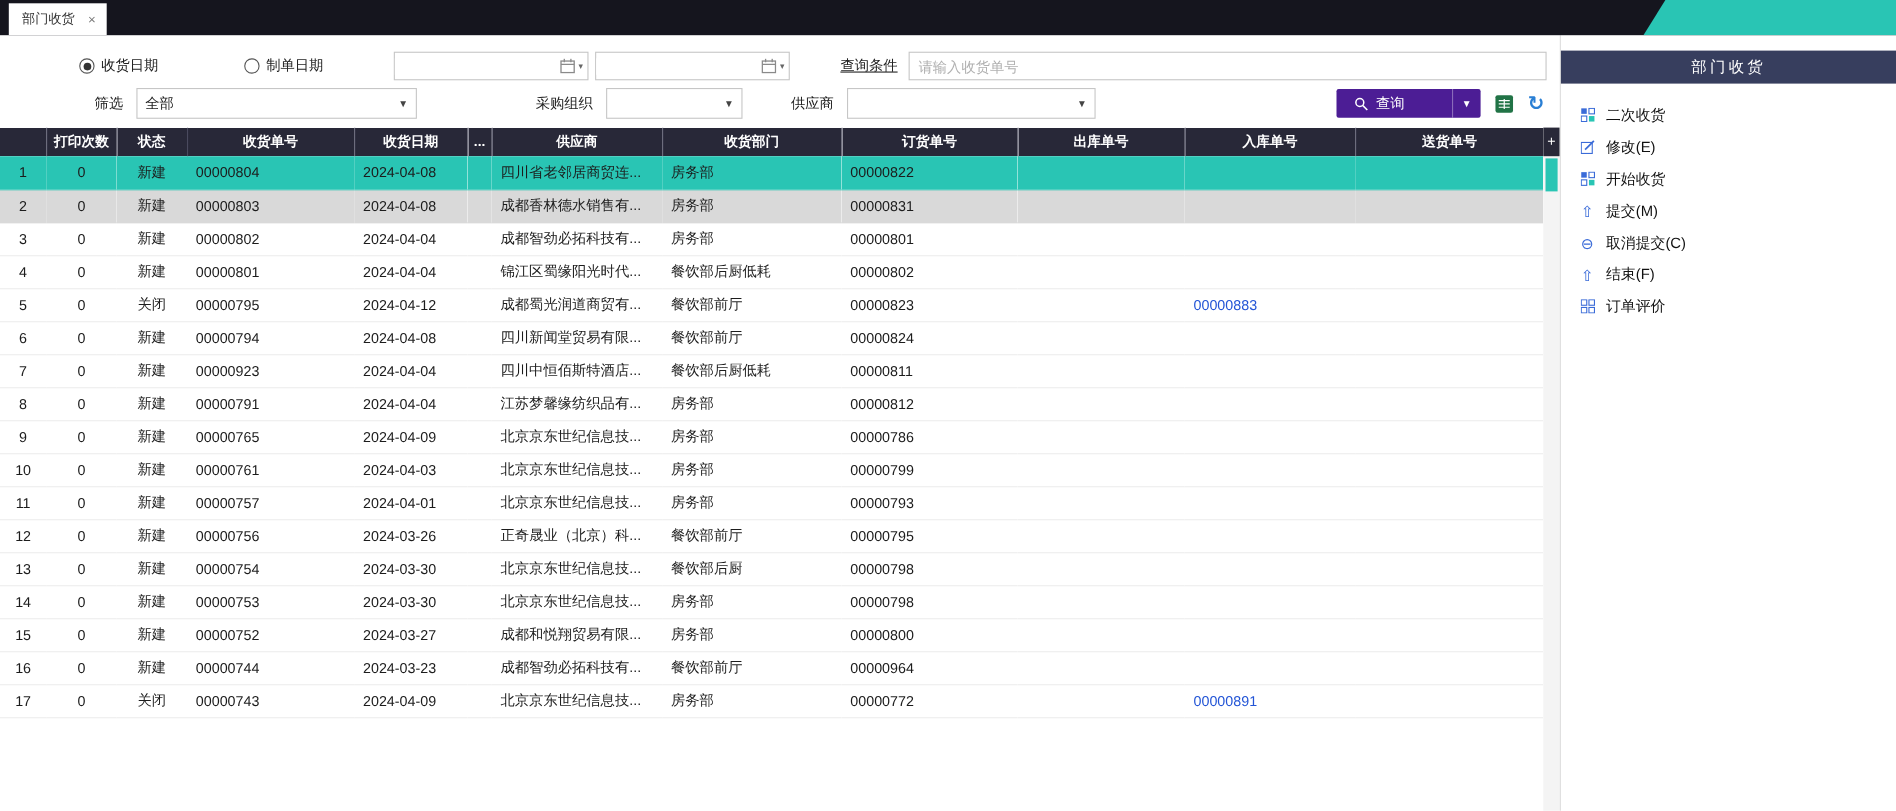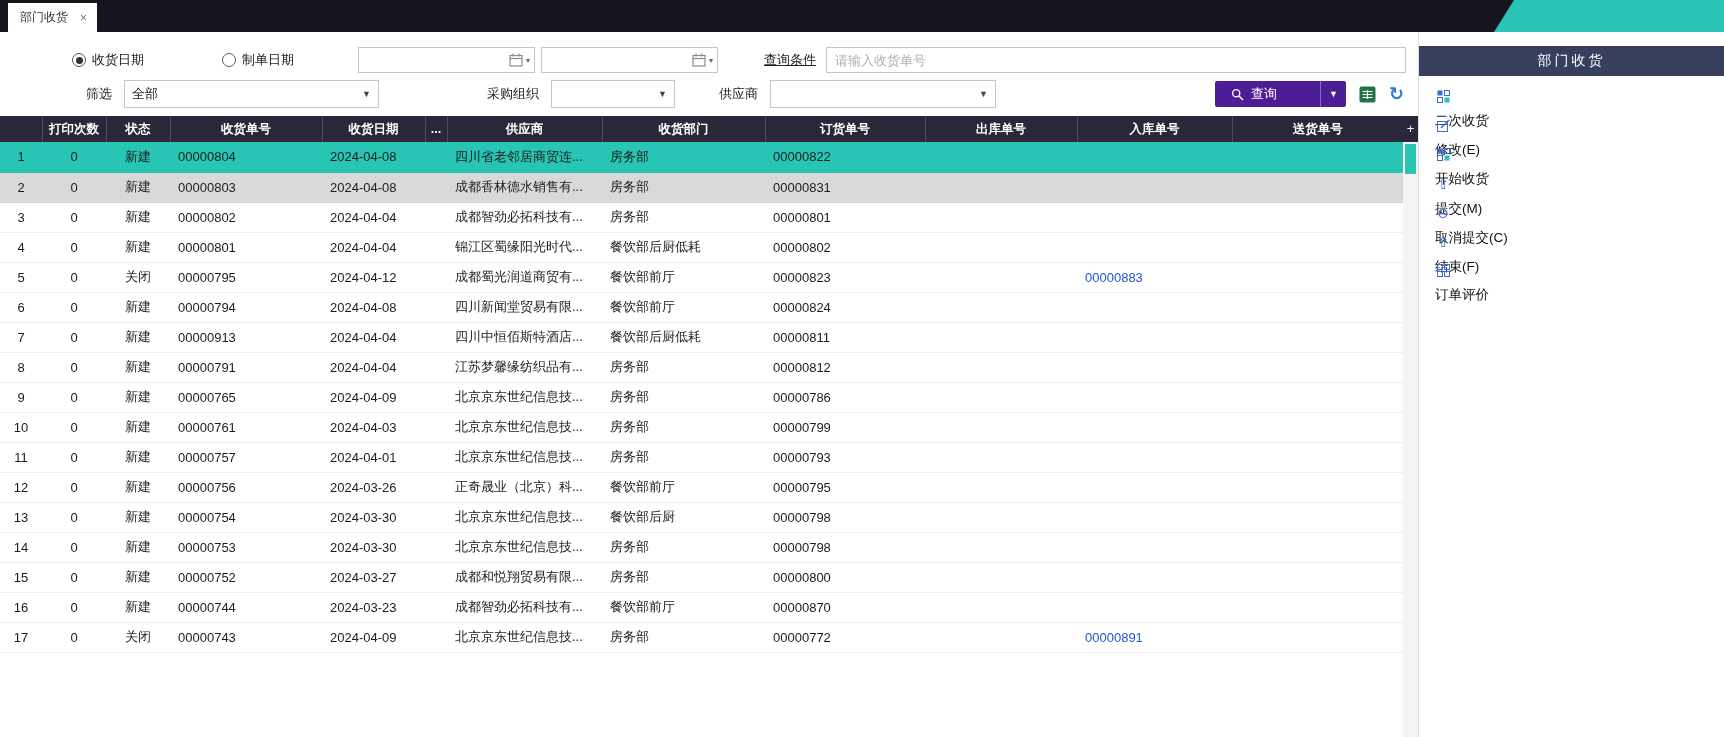--- a/index.html
+++ b/index.html
@@ -88,22 +88,22 @@
                    background: #29C5B4; cursor: pointer; }
 
   .hscroll { height: 8px; background: #282838; cursor: pointer; }
 
   
   .side-panel { width: 306px; border-left: 1px solid #DDD; background: #fff; padding-top: 14px; }
   .panel-title { height: 30px; background: #373E5E; color: #fff; display: flex;
                  align-items: center; justify-content: center; font-size: 14px;
                  letter-spacing: 3px; }
   .panel-items { padding: 14px 16px; }
-  .panel-item { display: flex; gap: 9px; height: 29px;
-                font-size: 13.5px; color: #111; cursor: pointer; flex-direction: column; }
+  .panel-item { display: flex; align-items: center; gap: 9px; height: 29px;
+                font-size: 13.5px; color: #111; cursor: pointer; }
   .mi { width: 16px; display: flex; align-items: center; justify-content: center;
         color: #3A6BD8; font-size: 14px; line-height: 1; }
 </style>
 </head>
 <body>
 
 <div class="topbar">
   <div class="accent"></div>
   <div class="tab">
     <span>部门收货</span>
@@ -316,21 +316,21 @@
                 <td>餐饮部前厅</td>
                 <td>00000824</td>
                 <td></td>
                 <td></td>
                 <td></td>
               </tr>
               <tr>
                 <td class="c">7</td>
                 <td class="c">0</td>
                 <td class="c">新建</td>
-                <td>00000913</td>
+                <td>00000923</td>
                 <td>2024-04-04</td>
                 <td class="c"></td>
                 <td>四川中恒佰斯特酒店...</td>
                 <td>餐饮部后厨低耗</td>
                 <td>00000811</td>
                 <td></td>
                 <td></td>
                 <td></td>
               </tr>
               <tr>
@@ -447,21 +447,21 @@
               </tr>
               <tr>
                 <td class="c">16</td>
                 <td class="c">0</td>
                 <td class="c">新建</td>
                 <td>00000744</td>
                 <td>2024-03-23</td>
                 <td class="c"></td>
                 <td>成都智劲必拓科技有...</td>
                 <td>餐饮部前厅</td>
-                <td>00000870</td>
+                <td>00000964</td>
                 <td></td>
                 <td></td>
                 <td></td>
               </tr>
               <tr>
                 <td class="c">17</td>
                 <td class="c">0</td>
                 <td class="c">关闭</td>
                 <td>00000743</td>
                 <td>2024-04-09</td>

